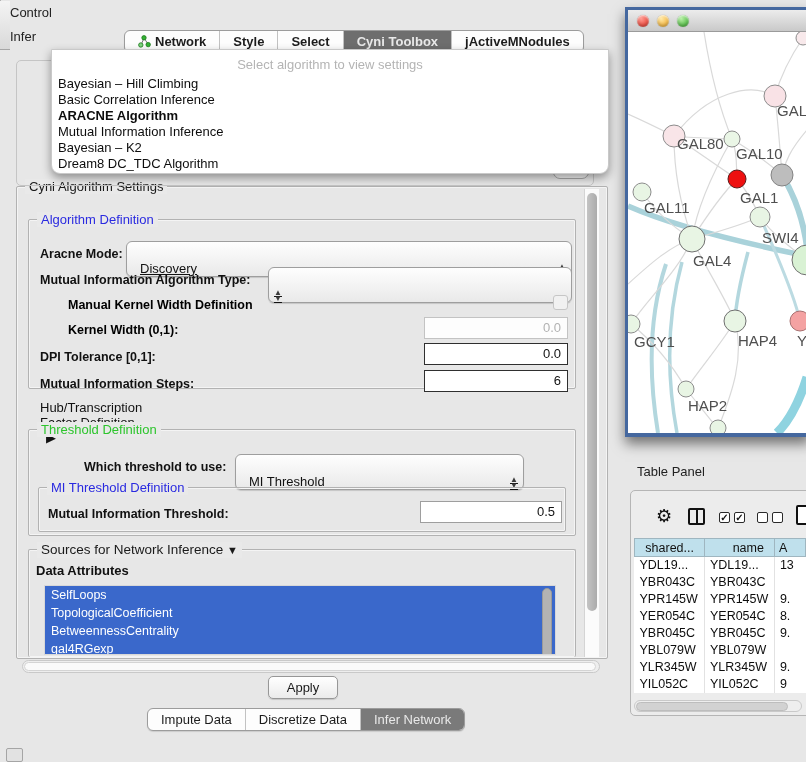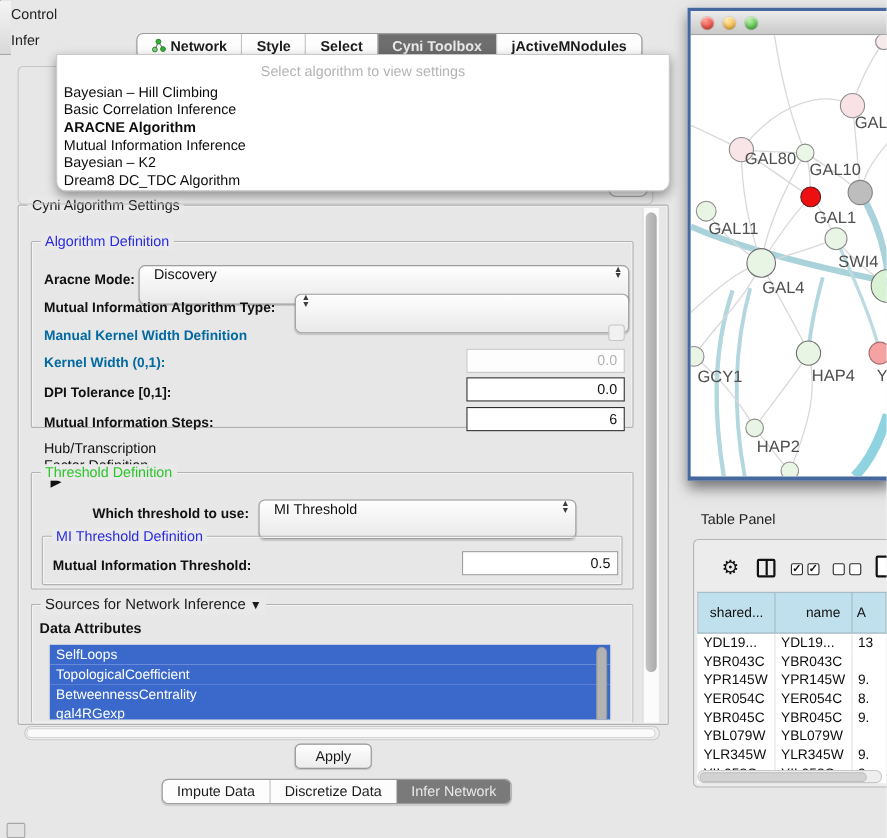--- a/index.html
+++ b/index.html
@@ -45,28 +45,28 @@
   .frag-combo2 { left:553px; top:149px; width:36px; height:29px; border:1px solid #a8a8a8; border-radius:7px; background:#f4f4f4; z-index:5; }
   .frag-frame { left:16px; top:59px; width:578px; height:126px; border:1px solid #c5c5c5; border-radius:5px; z-index:4; }
 
   
   .groupbox { border:1px solid #b2b2b2; border-radius:2px; box-shadow:inset 0 0 0 1px rgba(255,255,255,.55); }
   .legend { position:absolute; top:-8px; left:8px; background:#e9e9e9; padding:0 4px; font-size:13px; line-height:15px; white-space:nowrap; }
   .legend.blue { color:#2a2ae0; }
   .legend.green { color:#2dc52d; }
 
   .flabel { font-size:12.5px; font-weight:bold; color:#111; white-space:nowrap; }
-  .flabel.dis { color:#0369a1; }
+  .flabel.dis { color:#000000;margin-left:28px; }
 
   .combo {
-    display:flex; align-items:flex-start; height:36px;
+    display:flex; align-items:flex-end; height:36px;
     border:1px solid #9e9e9e; border-radius:6px;
     background:linear-gradient(#fefefe,#e9e9e9);
     box-shadow:0 1px 1px rgba(0,0,0,.15);
-    font-size:13px; color:#111;
+    font-size:13px; color:#111;text-decoration:underline;
   }
   .combo .ctext { flex:1; padding-left:13px; white-space:nowrap; overflow:hidden; }
   .combo .arrows { width:18px; display:flex; flex-direction:column; align-items:center; line-height:6px; font-size:8px; color:#3c3c3c; }
 
   .field {
     border:1px solid #2f2f2f; background:#fff; height:22px; line-height:20px;
     text-align:right; padding-right:6px; font-size:13px; color:#111;
   }
   .field.dis { border:1px solid #c3c3c3; color:#b2b2b2; background:#fdfdfd; }
 
@@ -116,21 +116,21 @@
   }
   .ticon { color:#111; }
   #tp-cols-icon { left:688px; top:508px; width:17px; height:17px; border:2px solid #111; border-radius:2px; }
   #tp-cols-icon::after { content:""; position:absolute; left:6px; top:0; width:2px; height:13px; background:#111; }
   .cb-sm { width:11px; height:11px; border:1.5px solid #2a2a2a; border-radius:2px; background:#fff; font-size:10px; line-height:9px; text-align:center; color:#111; font-weight:bold; }
   #tp-file-icon { left:796px; top:505px; width:16px; height:20px; border:2px solid #111; border-radius:2px; background:#fff; }
 
   table#net-table { position:absolute; left:634px; top:538px; border-collapse:collapse; font-size:12.5px; background:#fff; }
   #net-table th {
     background:#bfe0ec; border:1px solid #9fb6c0; font-weight:normal;
-    height:37px; padding:0 10px 0 4px; text-align:right; font-size:12.5px; color:#111;margin-top:20px;
+    height:18px; padding:0 10px 0 4px; text-align:right; font-size:12.5px; color:#111;margin-top:20px;
   }
   #net-table td { height:17px; padding:0 4px 0 5px; border-left:1px solid #e2e2e2; white-space:nowrap; color:#0d0d0d; }
   #net-table td:first-child { border-left:none; }
   #tp-hscroll { left:634px; top:700px; width:168px; height:12px; }
   #tp-hscroll .thumb { width:152px; background:#d2d2d2; border:1px solid #bdbdbd; }
 
   svg text { font-family:"Liberation Sans", sans-serif; }
 </style>
 </head>
 <body>

